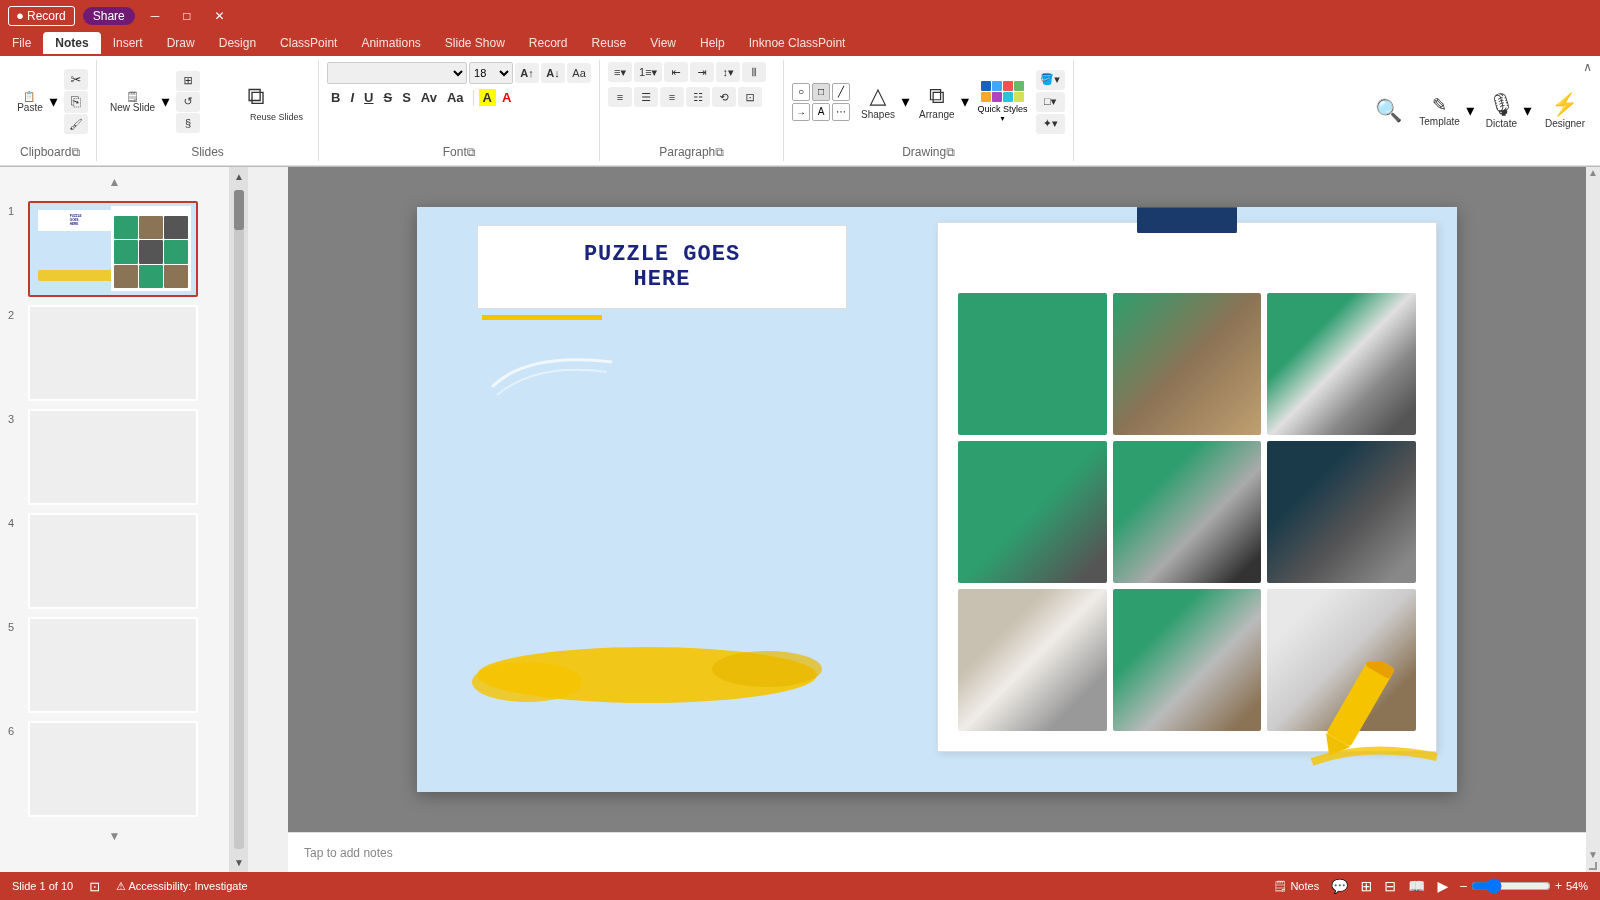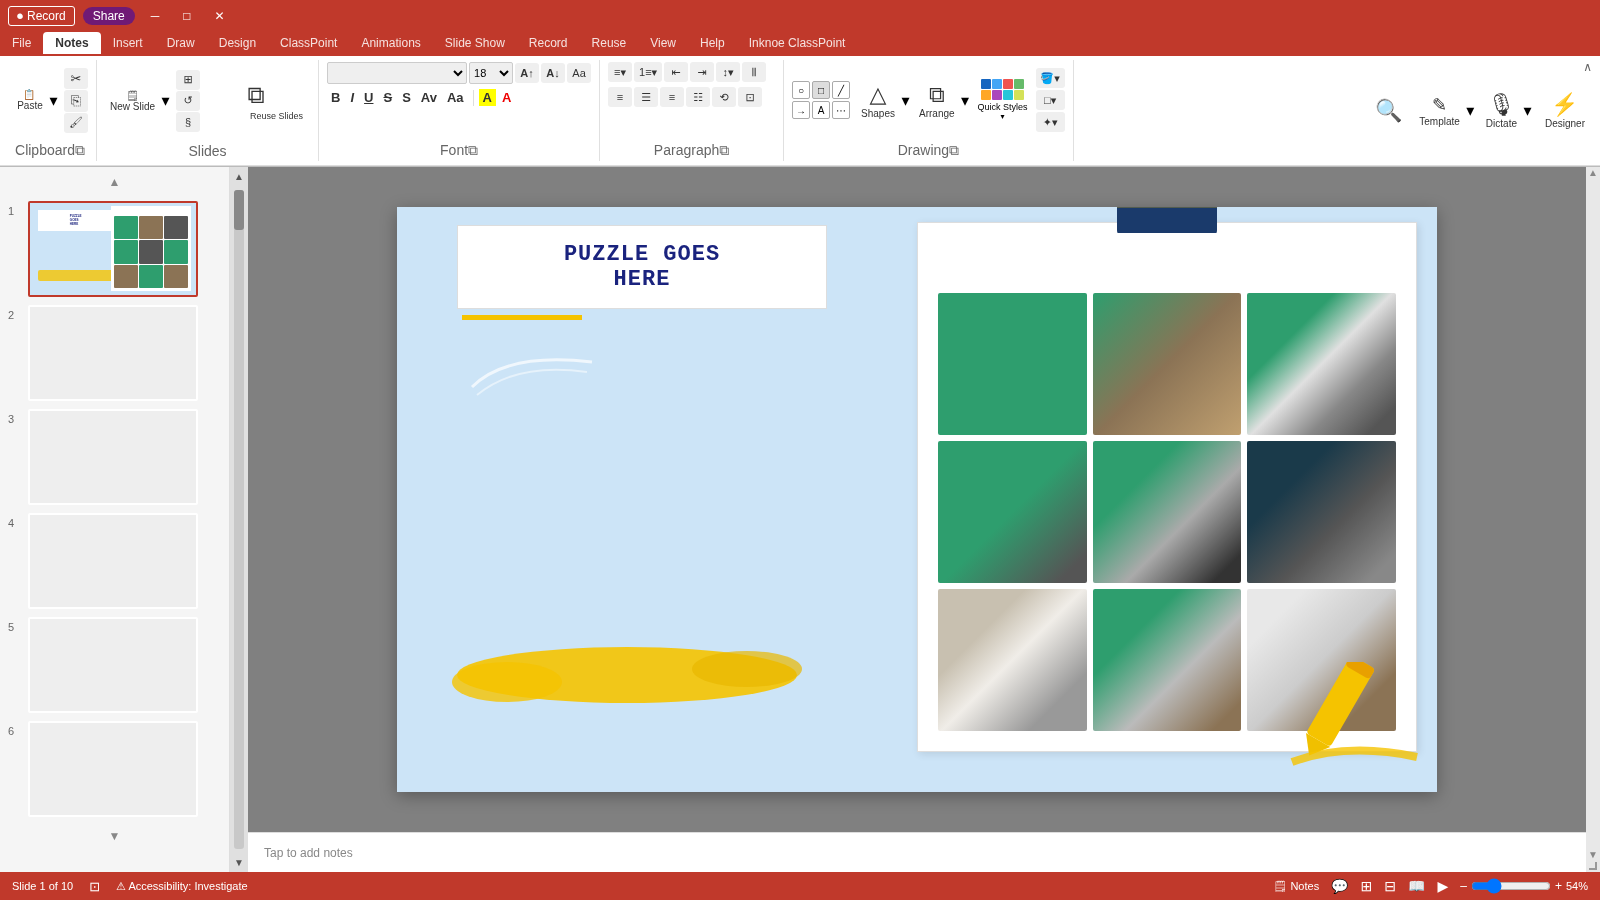--- a/index.html
+++ b/index.html
@@ -34,26 +34,27 @@
     .ribbon-group {
       display: flex;
       flex-direction: column;
       align-items: flex-start;
       border-right: 1px solid #e0e0e0;
       padding: 2px 8px 2px 4px;
       min-width: fit-content;
     }
     .ribbon-group:last-child { border-right: none; }
     .ribbon-group-label {
-      font-size: 14px;
+      font-size: 12px;
       color: #666;
       margin-top: auto;
       padding-top: 4px;
       align-self: center;
       display: flex;
+      align-items: center;
       gap: 0;
     }
     .ribbon-tools {
       display: flex;
       align-items: center;
       gap: 2px;
       flex: 1;
     }
     .ribbon-btn {
       display: flex;
@@ -297,20 +298,21 @@
       flex-direction: column;
       align-items: center;
       justify-content: center;
       font-size: 10px;
     }
     .slide-main {
       flex: 1;
       display: flex;
       flex-direction: column;
       overflow: hidden;
+      padding-left: 40px;
     }
     .slide-scroll-area {
       flex: 1;
       overflow: hidden;
       display: flex;
       align-items: center;
       justify-content: center;
       background: #808080;
     }
 

